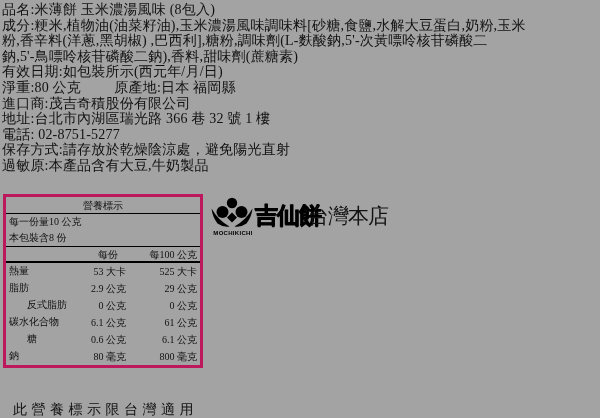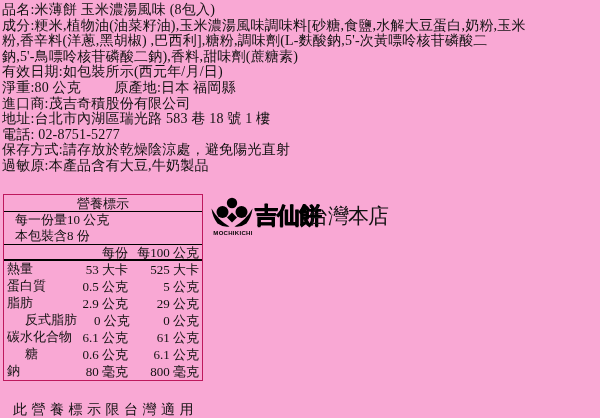--- a/index.html
+++ b/index.html
@@ -1,30 +1,30 @@
 <!DOCTYPE html>
 <html><head>
 <meta charset="utf-8">
 <style>
   * { margin:0; padding:0; box-sizing:border-box; }
   html,body { background:#ffffff; }
   .page {
-    position:relative; width:600px; height:418px; background:#f9a8d4;
+    position:relative; width:600px; height:418px; background:#a3a3a3;
     overflow:hidden; color:#111;
     font-family:"Liberation Serif","DejaVu Serif",serif;
   }
   
   .info { position:absolute; left:2px; top:2px; width:597px; }
   .info-line { white-space:pre; font-size:14px; line-height:15.6px; letter-spacing:0.2px; }
   
-  .nt { position:absolute; left:3px; top:194px; width:200px; border:1px solid #be185d; font-size:13px; }
+  .nt { position:absolute; left:3px; top:194px; width:200px; border:3px solid #be185d; font-size:10px; }
   .nt-title { text-align:center; height:17px; line-height:17px; border-bottom:1px solid #000; }
   .nt-servings { border-bottom:1px solid #000; padding-left:3px; }
-  .nt-servings div { height:16px; line-height:16px; white-space:pre;margin-left:8px; }
-  .nt-colhead { display:flex; height:16px; line-height:16px; border-bottom:2px solid #000; }
+  .nt-servings div { height:16px; line-height:16px; white-space:pre; }
+  .nt-colhead { display:flex; height:16px; line-height:16px; border-bottom:2px solid #000;gap:8px; }
   .nt-colhead .sp { flex:1; }
   .nt-colhead .c1 { width:54px; text-align:right; }
   .nt-colhead .c2 { width:74px; text-align:right; padding-right:3px; }
   .nt-row { display:flex; height:17px; line-height:17px; }
   .nt-row .lbl { flex:1; padding-left:3px; white-space:nowrap;font-family:Liberation Mono, monospace; }
   .nt-row.indent .lbl { padding-left:21px; }
   .nt-row .v1 { width:54px; text-align:right; white-space:pre; }
   .nt-row .v2 { width:74px; text-align:right; padding-right:3px; white-space:pre; }
   .nt-foot {
     position:absolute; left:13px; top:401px; font-size:14px;
@@ -53,21 +53,21 @@
 <div class="page">
 
   <div class="info">
     <div class="info-line">品名:米薄餅 玉米濃湯風味 (8包入)</div>
     <div class="info-line">成分:粳米,植物油(油菜籽油),玉米濃湯風味調味料[砂糖,食鹽,水解大豆蛋白,奶粉,玉米</div>
     <div class="info-line">粉,香辛料(洋蔥,黑胡椒) ,巴西利],糖粉,調味劑(L-麩酸鈉,5'-次黃嘌呤核苷磷酸二</div>
     <div class="info-line">鈉,5'-鳥嘌呤核苷磷酸二鈉),香料,甜味劑(蔗糖素)</div>
     <div class="info-line">有效日期:如包裝所示(西元年/月/日)</div>
     <div class="info-line">淨重:80 公克         原產地:日本 福岡縣</div>
     <div class="info-line">進口商:茂吉奇積股份有限公司</div>
-    <div class="info-line">地址:台北市內湖區瑞光路 583 巷 18 號 1 樓</div>
+    <div class="info-line">地址:台北市內湖區瑞光路 366 巷 32 號 1 樓</div>
     <div class="info-line">電話: 02-8751-5277</div>
     <div class="info-line">保存方式:請存放於乾燥陰涼處，避免陽光直射</div>
     <div class="info-line">過敏原:本產品含有大豆,牛奶製品</div>
   </div>
 
   <div class="nt">
     <div class="nt-title">營養標示</div>
     <div class="nt-servings">
       <div>每一份量10 公克</div>
       <div>本包裝含8 份</div>
@@ -75,25 +75,20 @@
     <div class="nt-colhead">
       <span class="sp"></span>
       <span class="c1">每份</span>
       <span class="c2">每100 公克</span>
     </div>
 
     <div class="nt-row">
       <span class="lbl">熱量</span>
       <span class="v1">53 大卡</span>
       <span class="v2">525 大卡</span>
-    </div>
-    <div class="nt-row">
-      <span class="lbl">蛋白質</span>
-      <span class="v1">0.5 公克</span>
-      <span class="v2">5 公克</span>
     </div>
     <div class="nt-row">
       <span class="lbl">脂肪</span>
       <span class="v1">2.9 公克</span>
       <span class="v2">29 公克</span>
     </div>
     <div class="nt-row indent">
       <span class="lbl">反式脂肪</span>
       <span class="v1">0 公克</span>
       <span class="v2">0 公克</span>

